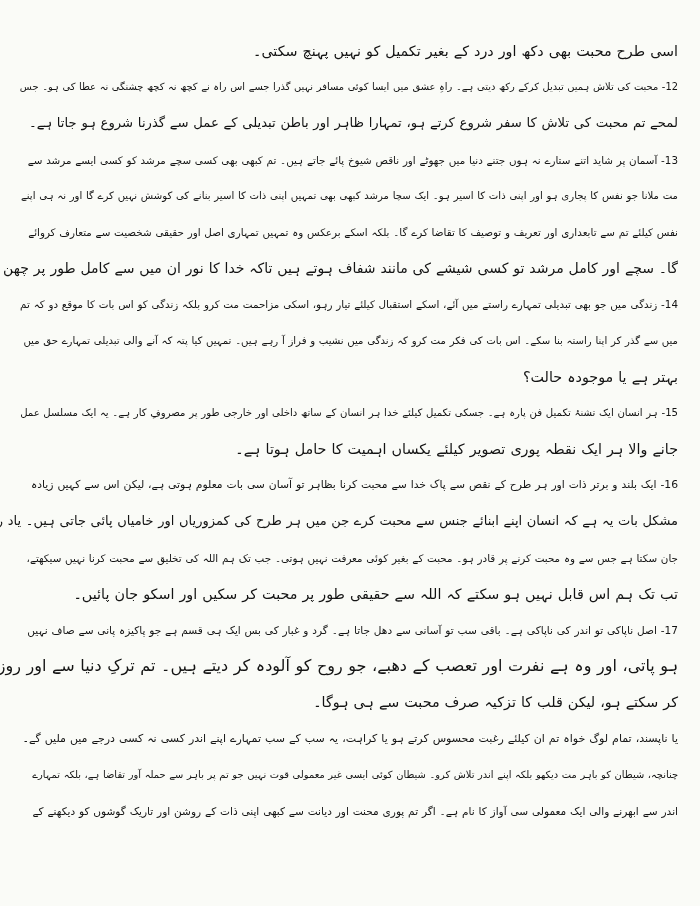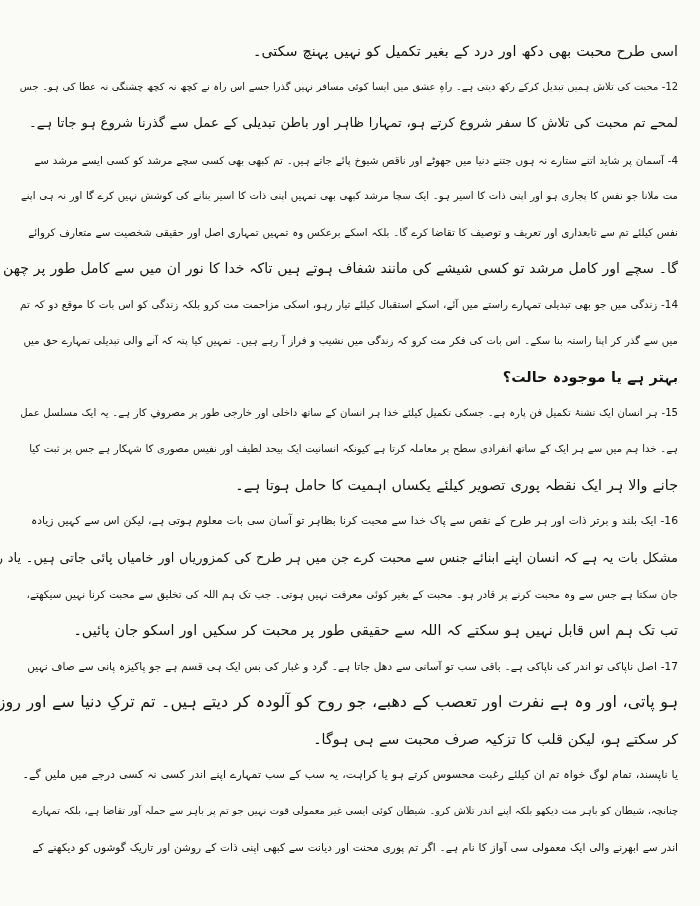--- a/index.html
+++ b/index.html
@@ -56,29 +56,28 @@
 </style>
 </head>
 <body>
 
 <div id="page">
   <div class="doc-body" id="doc-body">
 
   <div class="text-line tail-left" style="font-size: 14.3px;">اسی طرح محبت بھی دکھ اور درد کے بغیر تکمیل کو نہیں پہنچ سکتی۔</div>
       <div class="text-line flush-right" style="font-size: 9.9px;">12- محبت کی تلاش ہمیں تبدیل کرکے رکھ دیتی ہے۔ راہِ عشق میں ایسا کوئی مسافر نہیں گذرا جسے اس راہ نے کچھ نہ کچھ چشنگی نہ عطا کی ہو۔ جس</div>
       <div class="text-line tail-left" style="font-size: 13.2px;">لمحے تم محبت کی تلاش کا سفر شروع کرتے ہو، تمہارا ظاہر اور باطن تبدیلی کے عمل سے گذرنا شروع ہو جاتا ہے۔</div>
-      <div class="text-line flush-right" style="font-size: 10.34px;">4- آسمان پر شاید اتنے ستارے نہ ہوں جتنے دنیا میں جھوٹے اور ناقص شیوخ پائے جاتے ہیں۔ تم کبھی بھی کسی سچے مرشد کو کسی ایسے مرشد سے</div>
+      <div class="text-line flush-right" style="font-size: 10.34px;">13- آسمان پر شاید اتنے ستارے نہ ہوں جتنے دنیا میں جھوٹے اور ناقص شیوخ پائے جاتے ہیں۔ تم کبھی بھی کسی سچے مرشد کو کسی ایسے مرشد سے</div>
       <div class="text-line flush-right" style="font-size: 10.12px;">مت ملانا جو نفس کا پجاری ہو اور اپنی ذات کا اسیر ہو۔ ایک سچا مرشد کبھی بھی تمہیں اپنی ذات کا اسیر بنانے کی کوشش نہیں کرے گا اور نہ ہی اپنے</div>
       <div class="text-line flush-right" style="font-size: 10.34px;">نفس کیلئے تم سے تابعداری اور تعریف و توصیف کا تقاضا کرے گا۔ بلکہ اسکے برعکس وہ تمہیں تمہاری اصل اور حقیقی شخصیت سے متعارف کروائے</div>
       <div class="text-line tail-left" style="font-size: 14px;">گا۔ سچے اور کامل مرشد تو کسی شیشے کی مانند شفاف ہوتے ہیں تاکہ خدا کا نور ان میں سے کامل طور پر چھن کر تم تک پہنچ سکے۔</div>
       <div class="text-line flush-right" style="font-size: 10.34px;">14- زندگی میں جو بھی تبدیلی تمہارے راستے میں آئے، اسکے استقبال کیلئے تیار رہو، اسکی مزاحمت مت کرو بلکہ زندگی کو اس بات کا موقع دو کہ تم</div>
       <div class="text-line flush-right" style="font-size: 10.12px;">میں سے گذر کر اپنا راستہ بنا سکے۔ اس بات کی فکر مت کرو کہ زندگی میں نشیب و فراز آ رہے ہیں۔ تمہیں کیا پتہ کہ آنے والی تبدیلی تمہارے حق میں</div>
-      <div class="text-line tail-left" style="font-size: 14.3px; font-weight: bold;">بہتر ہے یا موجودہ حالت؟</div>
+      <div class="text-line tail-left" style="font-size: 14.3px;">بہتر ہے یا موجودہ حالت؟</div>
       <div class="text-line flush-right" style="font-size: 10.12px;">15- ہر انسان ایک تشنۂ تکمیل فن پارہ ہے۔ جسکی تکمیل کیلئے خدا ہر انسان کے ساتھ داخلی اور خارجی طور پر مصروفِ کار ہے۔ یہ ایک مسلسل عمل</div>
-      <div class="text-line flush-right" style="font-size: 10.12px;">ہے۔ خدا ہم میں سے ہر ایک کے ساتھ انفرادی سطح پر معاملہ کرتا ہے کیونکہ انسانیت ایک بیحد لطیف اور نفیس مصوری کا شہکار ہے جس پر ثبت کیا</div>
       <div class="text-line tail-left" style="font-size: 14.3px;">جانے والا ہر ایک نقطہ پوری تصویر کیلئے یکساں اہمیت کا حامل ہوتا ہے۔</div>
       <div class="text-line flush-right" style="font-size: 10.78px;">16- ایک بلند و برتر ذات اور ہر طرح کے نقص سے پاک خدا سے محبت کرنا بظاہر تو آسان سی بات معلوم ہوتی ہے، لیکن اس سے کہیں زیادہ</div>
       <div class="text-line flush-right" style="font-size: 13px;">مشکل بات یہ ہے کہ انسان اپنے ابنائے جنس سے محبت کرے جن میں ہر طرح کی کمزوریاں اور خامیاں پائی جاتی ہیں۔ یاد رکھو کہ انسان اسی کو</div>
       <div class="text-line flush-right" style="font-size: 10.34px;">جان سکتا ہے جس سے وہ محبت کرنے پر قادر ہو۔ محبت کے بغیر کوئی معرفت نہیں ہوتی۔ جب تک ہم اللہ کی تخلیق سے محبت کرنا نہیں سیکھتے،</div>
       <div class="text-line tail-left" style="font-size: 14.3px;">تب تک ہم اس قابل نہیں ہو سکتے کہ اللہ سے حقیقی طور پر محبت کر سکیں اور اسکو جان پائیں۔</div>
       <div class="text-line flush-right" style="font-size: 10.56px;">17- اصل ناپاکی تو اندر کی ناپاکی ہے۔ باقی سب تو آسانی سے دھل جاتا ہے۔ گرد و غبار کی بس ایک ہی قسم ہے جو پاکیزہ پانی سے صاف نہیں</div>
       <div class="text-line flush-right" style="font-size: 16px;">ہو پاتی، اور وہ ہے نفرت اور تعصب کے دھبے، جو روح کو آلودہ کر دیتے ہیں۔ تم ترکِ دنیا سے اور روزے رکھنے سے اپنے بدن کا تزکیہ تو حاصل</div>
       <div class="text-line tail-left" style="font-size: 14.3px;">کر سکتے ہو، لیکن قلب کا تزکیہ صرف محبت سے ہی ہوگا۔</div>
       <div class="text-line flush-right" style="font-size: 11px;">یا ناپسند، تمام لوگ خواہ تم ان کیلئے رغبت محسوس کرتے ہو یا کراہت، یہ سب کے سب تمہارے اپنے اندر کسی نہ کسی درجے میں ملیں گے۔</div>
       <div class="text-line flush-right" style="font-size: 9.9px;">چنانچہ، شیطان کو باہر مت دیکھو بلکہ اپنے اندر تلاش کرو۔ شیطان کوئی ایسی غیر معمولی قوت نہیں جو تم پر باہر سے حملہ آور تقاضا ہے، بلکہ تمہارے</div>

